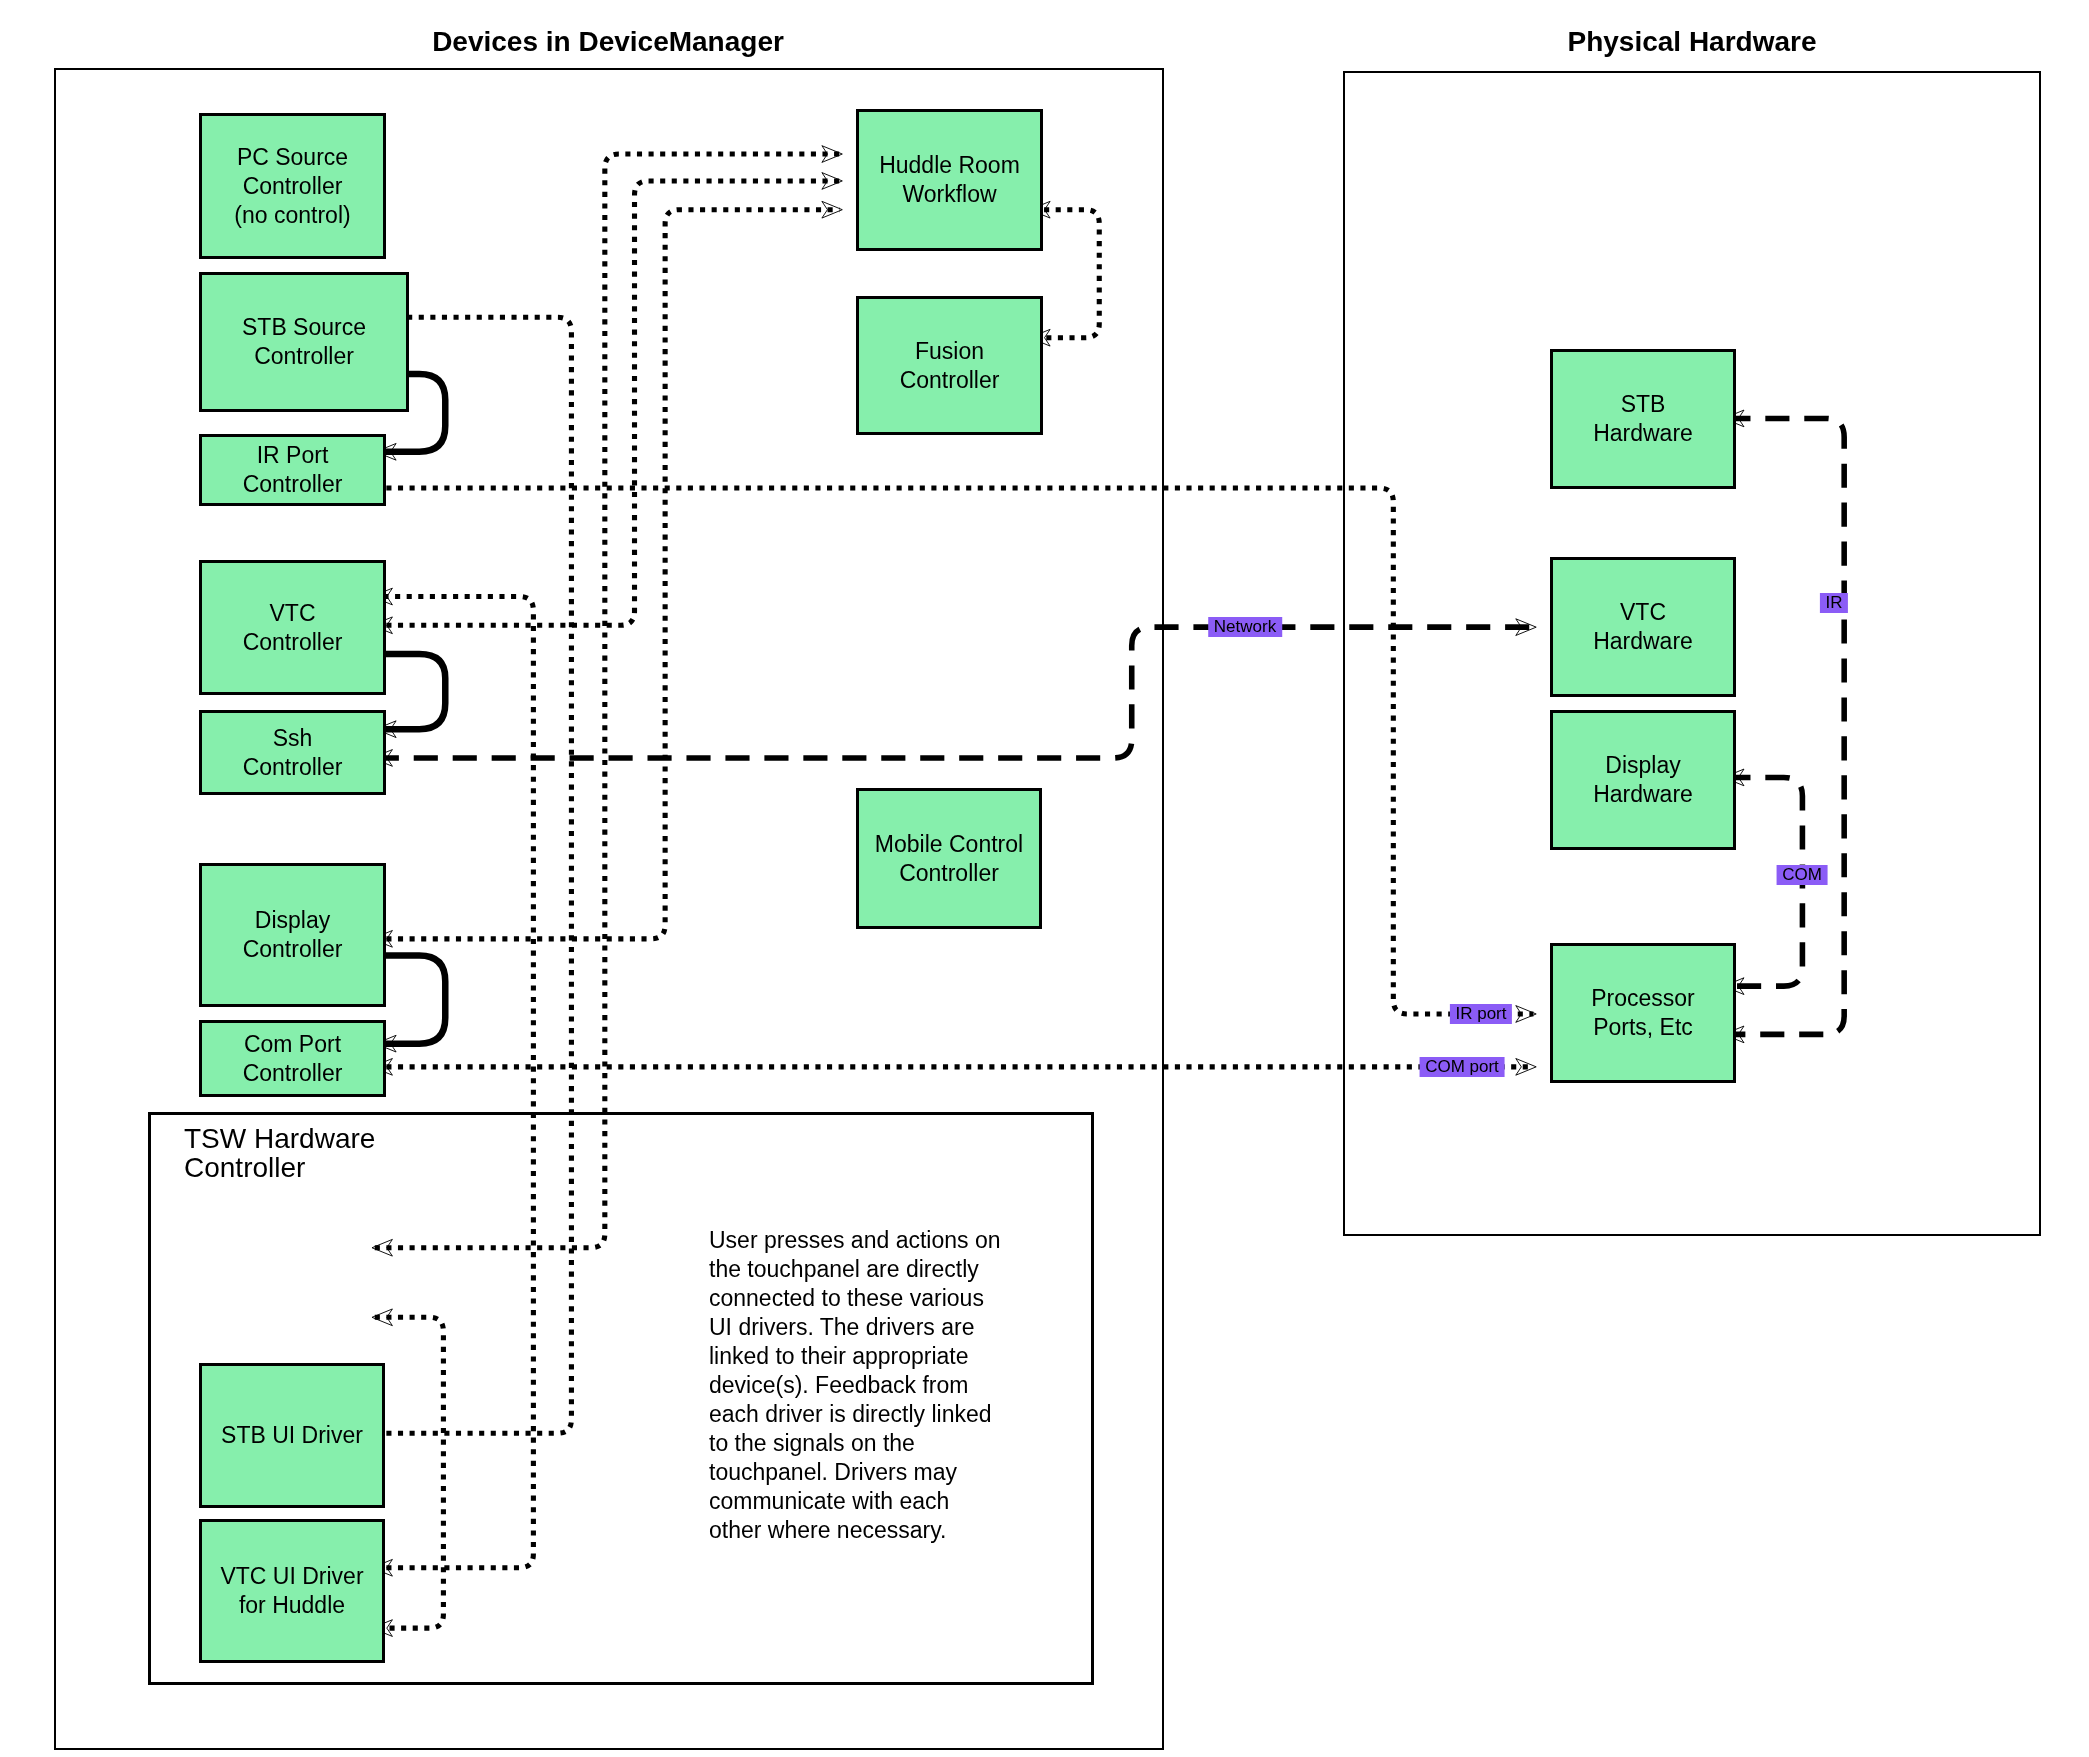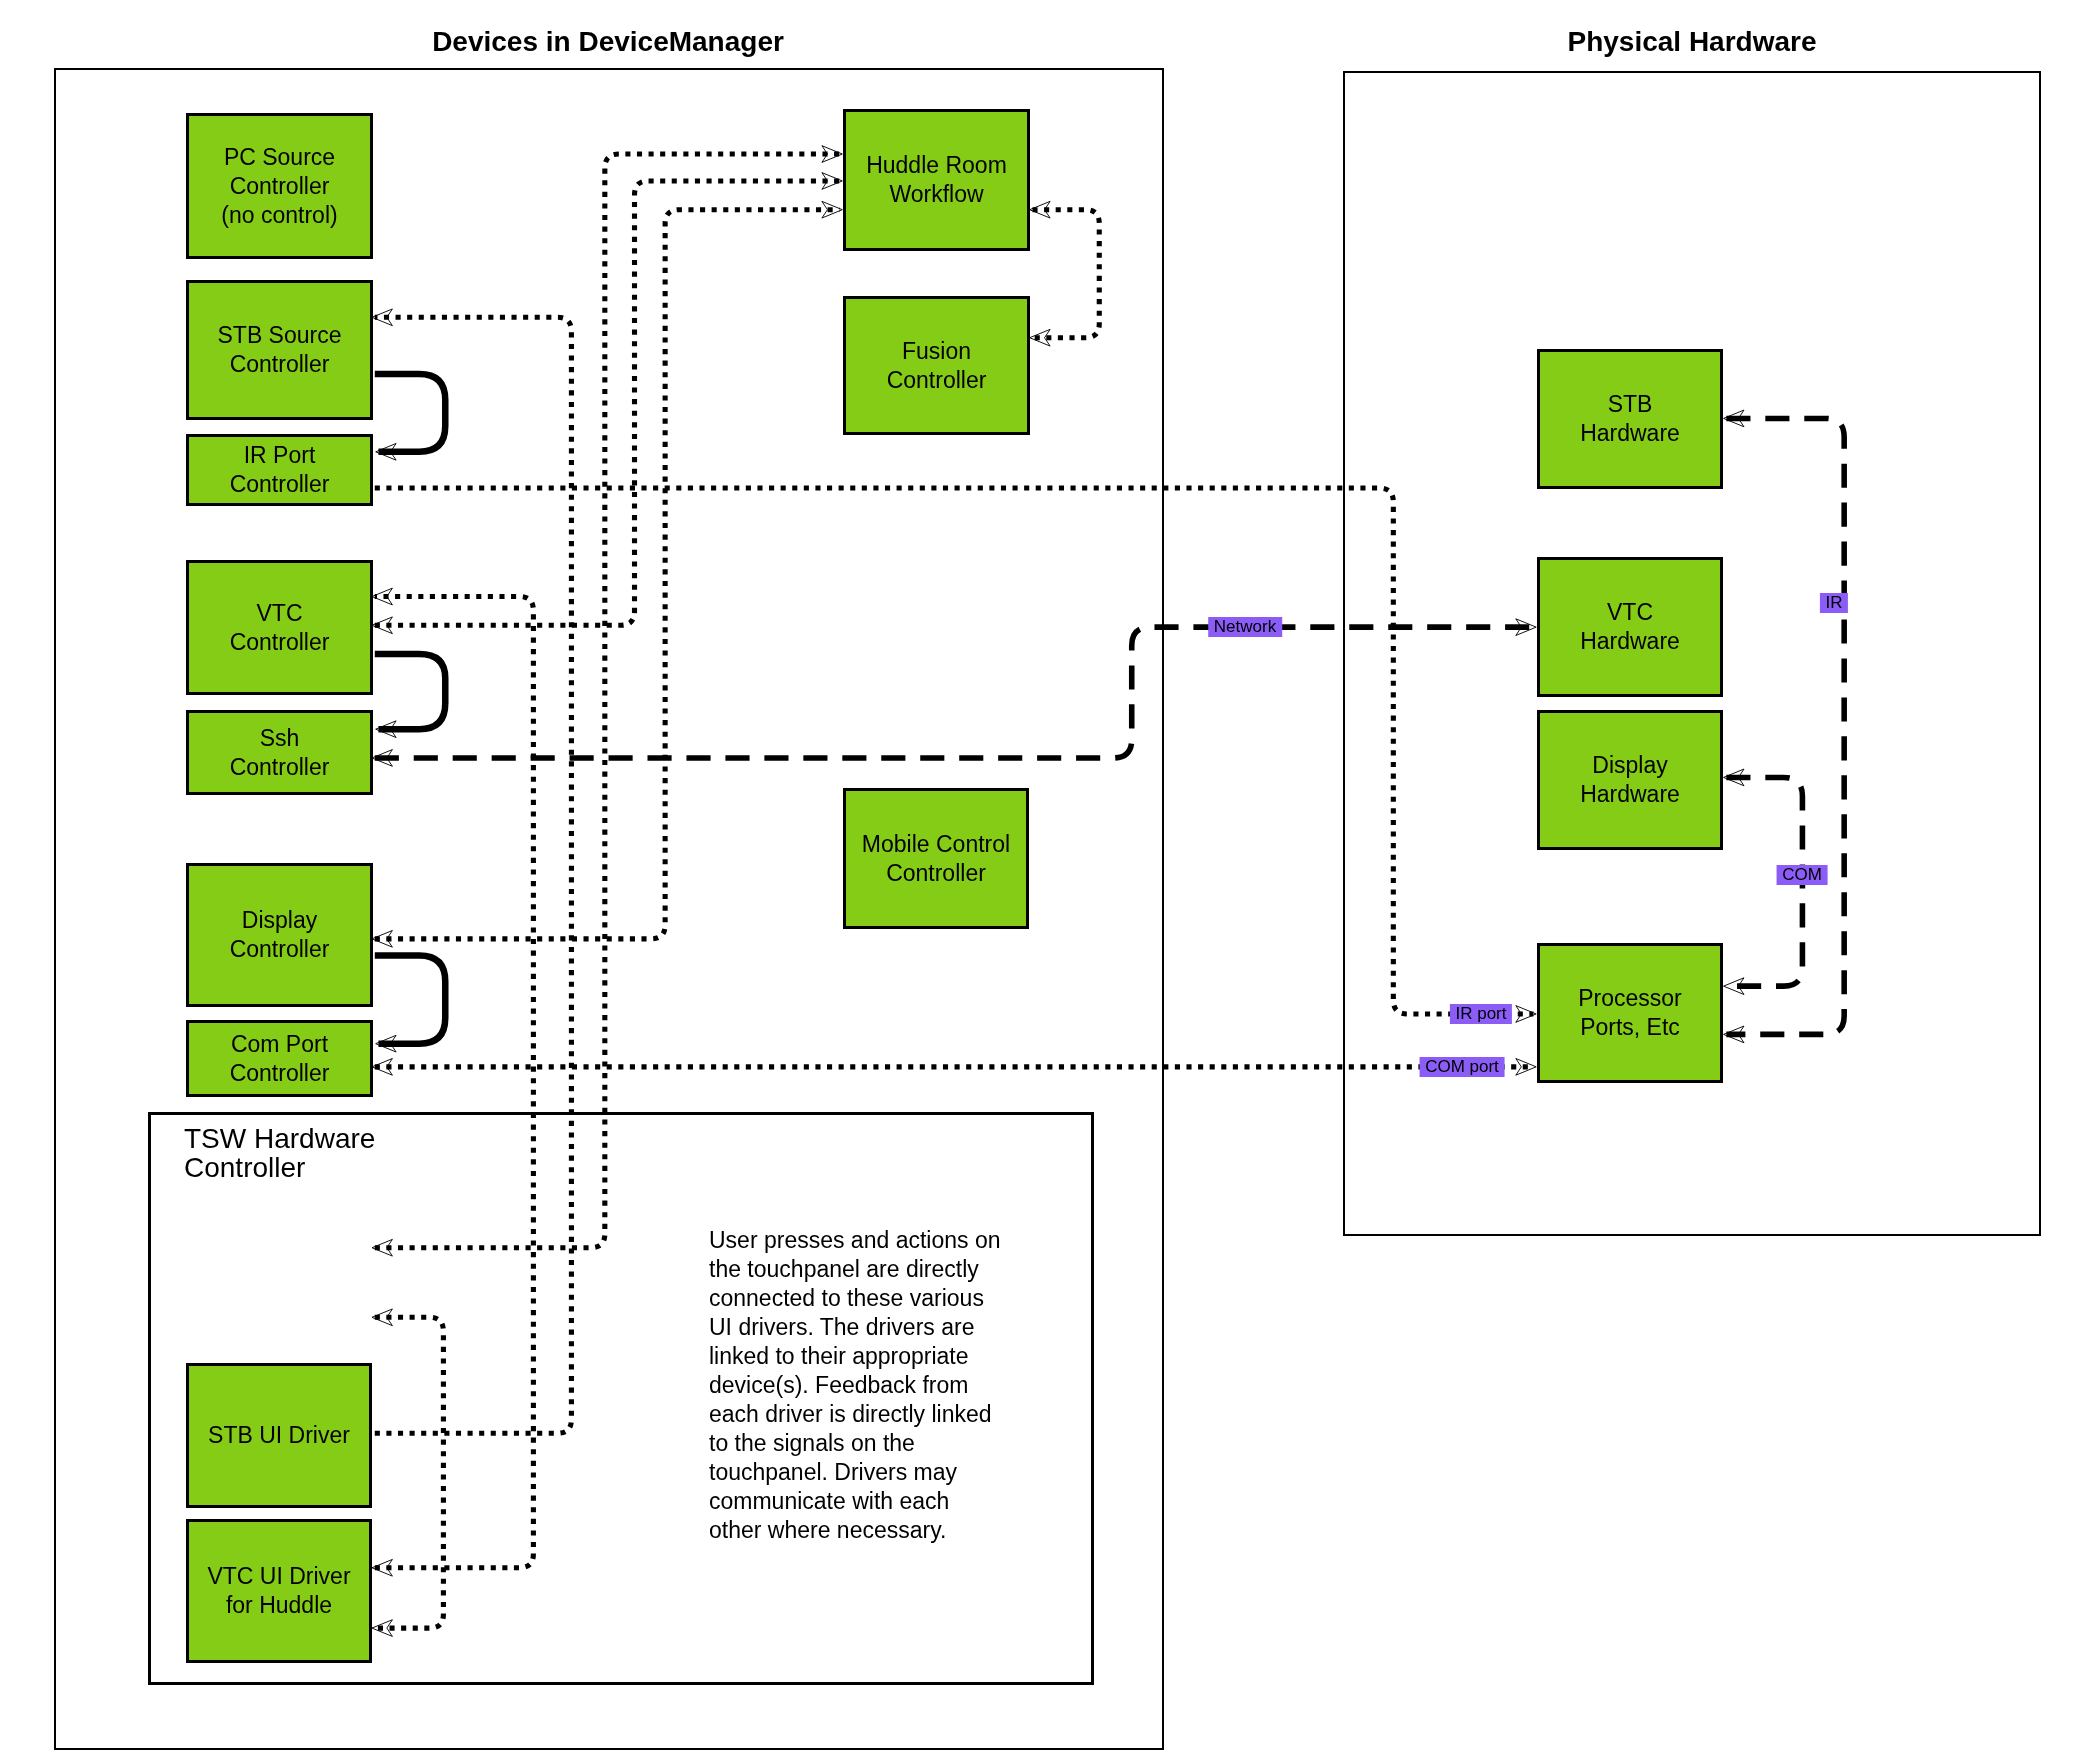--- a/index.html
+++ b/index.html
@@ -1,21 +1,21 @@
 <!DOCTYPE html>
 <html style="font-size:15px"><head>
 <meta charset="utf-8">
 <style>
   html,body{margin:0;padding:0;background:#ffffff;}
   #stage{position:relative;width:2090px;height:1758px;background:#ffffff;
          font-family:"Liberation Sans",sans-serif;color:#000;overflow:hidden;}
   .container{position:absolute;border:2.8px solid #000;background:#fff;box-sizing:border-box;}
-  .node{position:absolute;border:3.7px solid #000;background:#84cc16;box-sizing:border-box;
+  .node{position:absolute;border:3.7px solid #000;background:#86efac;box-sizing:border-box;
         display:flex;align-items:center;justify-content:center;text-align:center;
-        font-size:23px;line-height:29px;white-space:pre-line;}
+        font-size:23px;line-height:29px;white-space:pre-line;margin-left:13px;}
   .wires{position:absolute;left:0;top:0;}
   .diagram-title{position:absolute;transform:translate(-50%,-50%);font-size:28px;
         font-weight:bold;white-space:nowrap;}
   .line-label{position:absolute;transform:translate(-50%,-50%);font-size:17px;
         background:#8b5cf6;padding:0 5.6px;white-space:nowrap;z-index:5;}
   .note{position:absolute;font-size:23px;line-height:29px;white-space:pre-line;}
   .note.center{transform:translateX(-50%);text-align:center;}
   .group-label{position:absolute;font-size:28px;line-height:29px;white-space:pre-line;text-align:left;}
   svg path{fill:none;stroke:#000;}
   .dot{stroke-width:5.5;stroke-dasharray:5.5 7;}
@@ -68,21 +68,21 @@
     <path class="dash" d="M 1861 838 H 1923 Q 1943 838 1943 858 V 1043 Q 1943 1063 1923 1063 H 1861" marker-start="url(#arr)" marker-end="url(#arr)"></path>
 
     <path class="thick" d="M 404 403 H 452 Q 480 403 480 431 V 459 Q 480 487 452 487 H 408" marker-end="url(#arr)"></path>
     <path class="thick" d="M 404 705 H 452 Q 480 705 480 731 V 758 Q 480 786 452 786 H 408" marker-end="url(#arr)"></path>
     <path class="thick" d="M 404 1030 H 452 Q 480 1030 480 1058 V 1097 Q 480 1125 452 1125 H 408" marker-end="url(#arr)"></path>
   </svg>
 
   <div class="node" style="left:186px;top:113px;width:187px;height:146px;">PC Source
 Controller
 (no control)</div>
-  <div class="node" style="left:186px;top:280px;width:187px;height:140px;text-align:center;">STB Source
+  <div class="node" style="left:186px;top:272px;width:210px;height:140px;text-align:center;">STB Source
 Controller</div>
   <div class="node" style="left:186px;top:434px;width:187px;height:72px;">IR Port
 Controller</div>
   <div class="node" style="left:186px;top:560px;width:187px;height:135px;">VTC
 Controller</div>
   <div class="node" style="left:186px;top:710px;width:187px;height:85px;">Ssh
 Controller</div>
   <div class="node" style="left:186px;top:863px;width:187px;height:144px;">Display
 Controller</div>
   <div class="node" style="left:186px;top:1020px;width:187px;height:77px;">Com Port

